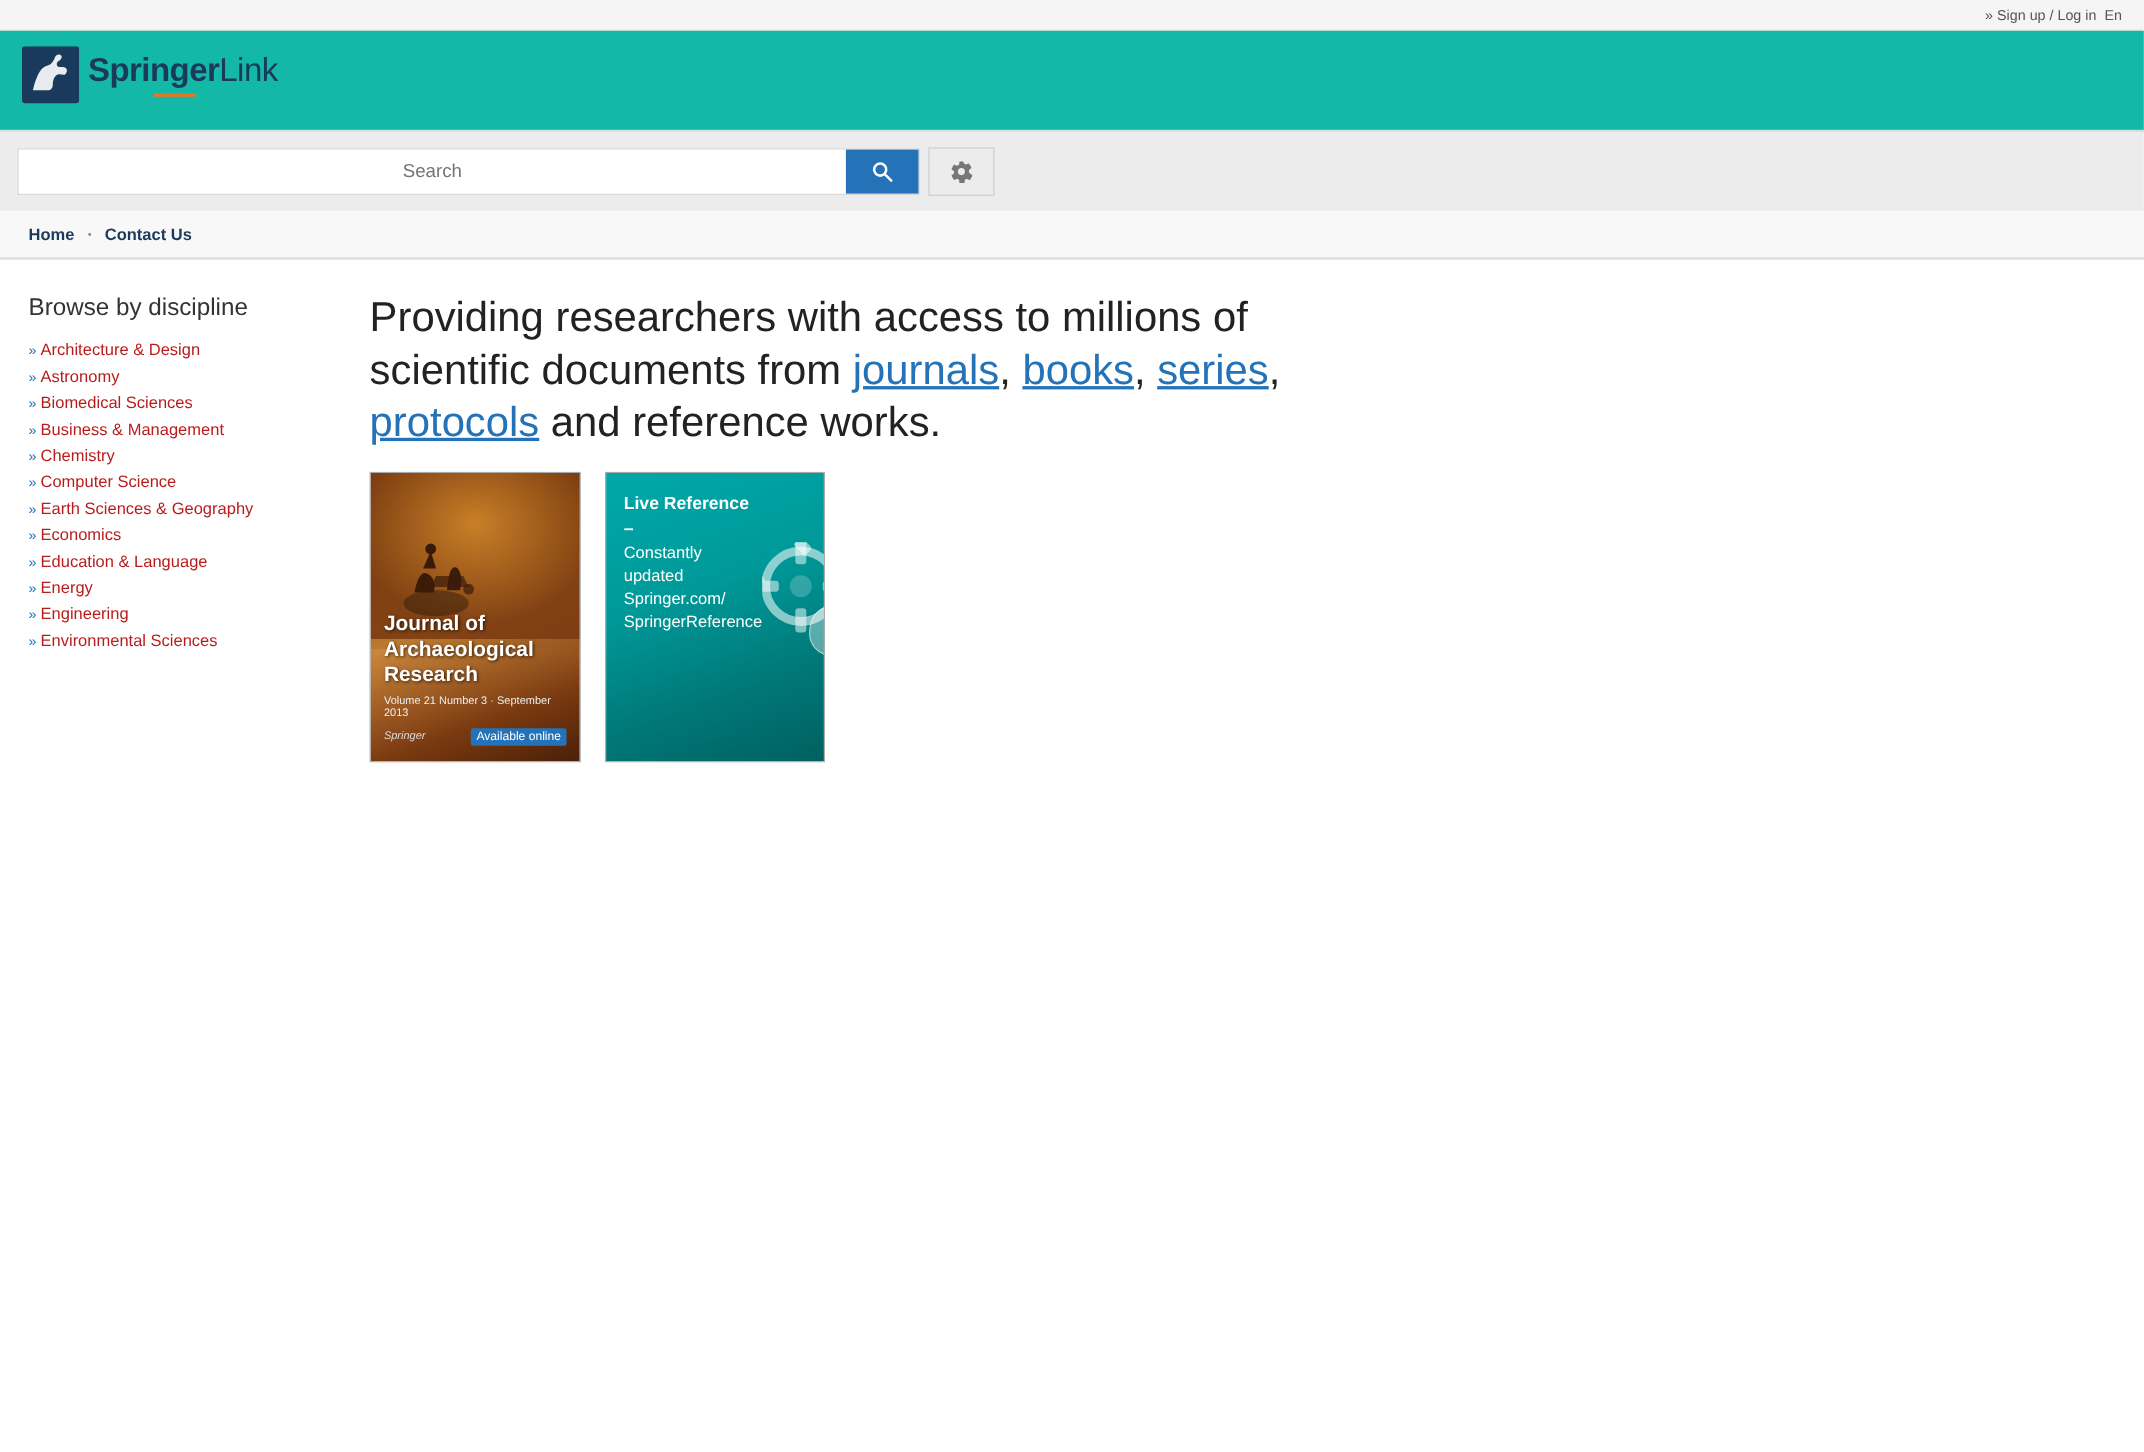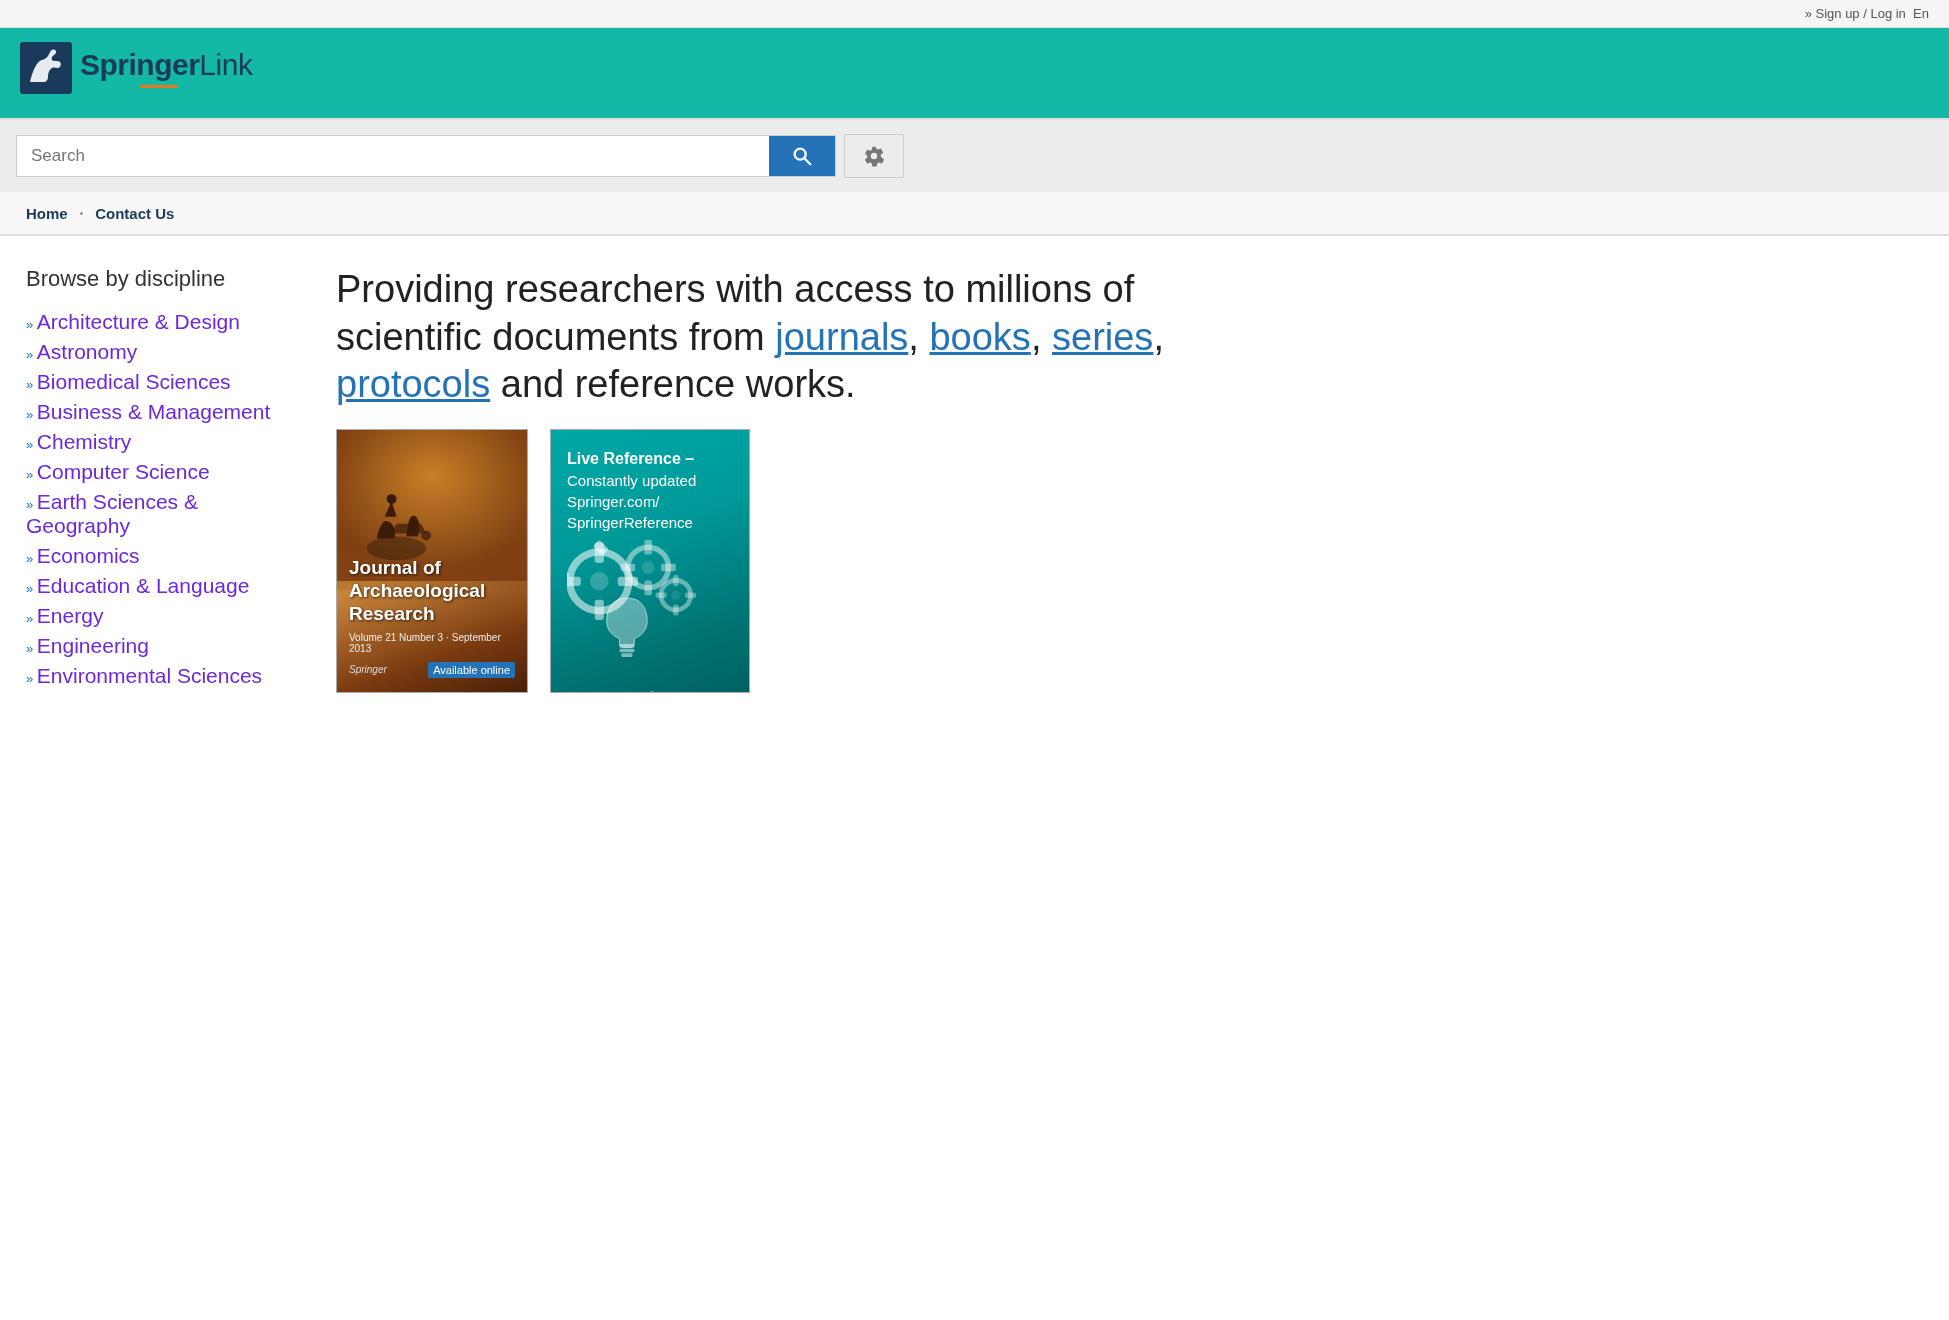--- a/index.html
+++ b/index.html
@@ -66,20 +66,21 @@
       background: #fff;
     }
     .search-input {
       flex: 1;
       padding: 10px 14px;
       font-size: 17px;
       border: none;
       outline: none;
       color: #737373;
       background: #fff;
+      text-align: center;
     }
     .search-button {
       background: #2473b8;
       border: none;
       padding: 0 22px;
       cursor: pointer;
       display: flex;
       align-items: center;
       justify-content: center;
     }
@@ -136,23 +137,23 @@
       font-size: 22px;
       font-weight: normal;
       color: #333;
       margin-bottom: 18px;
     }
     .sidebar-list { list-style: none; }
     .sidebar-list li {
       margin-bottom: 6px;
     }
     .sidebar-list li a {
-      color: #6d28d9;
+      color: #b91c1c;
       text-decoration: none;
-      font-size: 21px;
+      font-size: 15px;
     }
     .sidebar-list li a::before {
       content: "» ";
       color: #2473b8;
       font-size: 13px;
     }
 
     
     .hero-section {
       flex: 1;
@@ -237,21 +238,21 @@
       padding: 2px 5px;
       border-radius: 2px;
     }
 
     
     .book-cover-reference {
       width: 200px;
       height: 264px;
       background: linear-gradient(160deg, #00a8a8 0%, #009999 40%, #007a7a 70%, #006060 100%);
       display: flex;
-      flex-direction: column;
+      flex-direction: row;
       justify-content: space-between;
       padding: 18px 16px 14px 16px;
       border: 1px solid #aaa;
       position: relative;
       overflow: hidden;
     }
     .reference-text-top {
       color: #fff;
       font-size: 15px;
       font-weight: normal;

